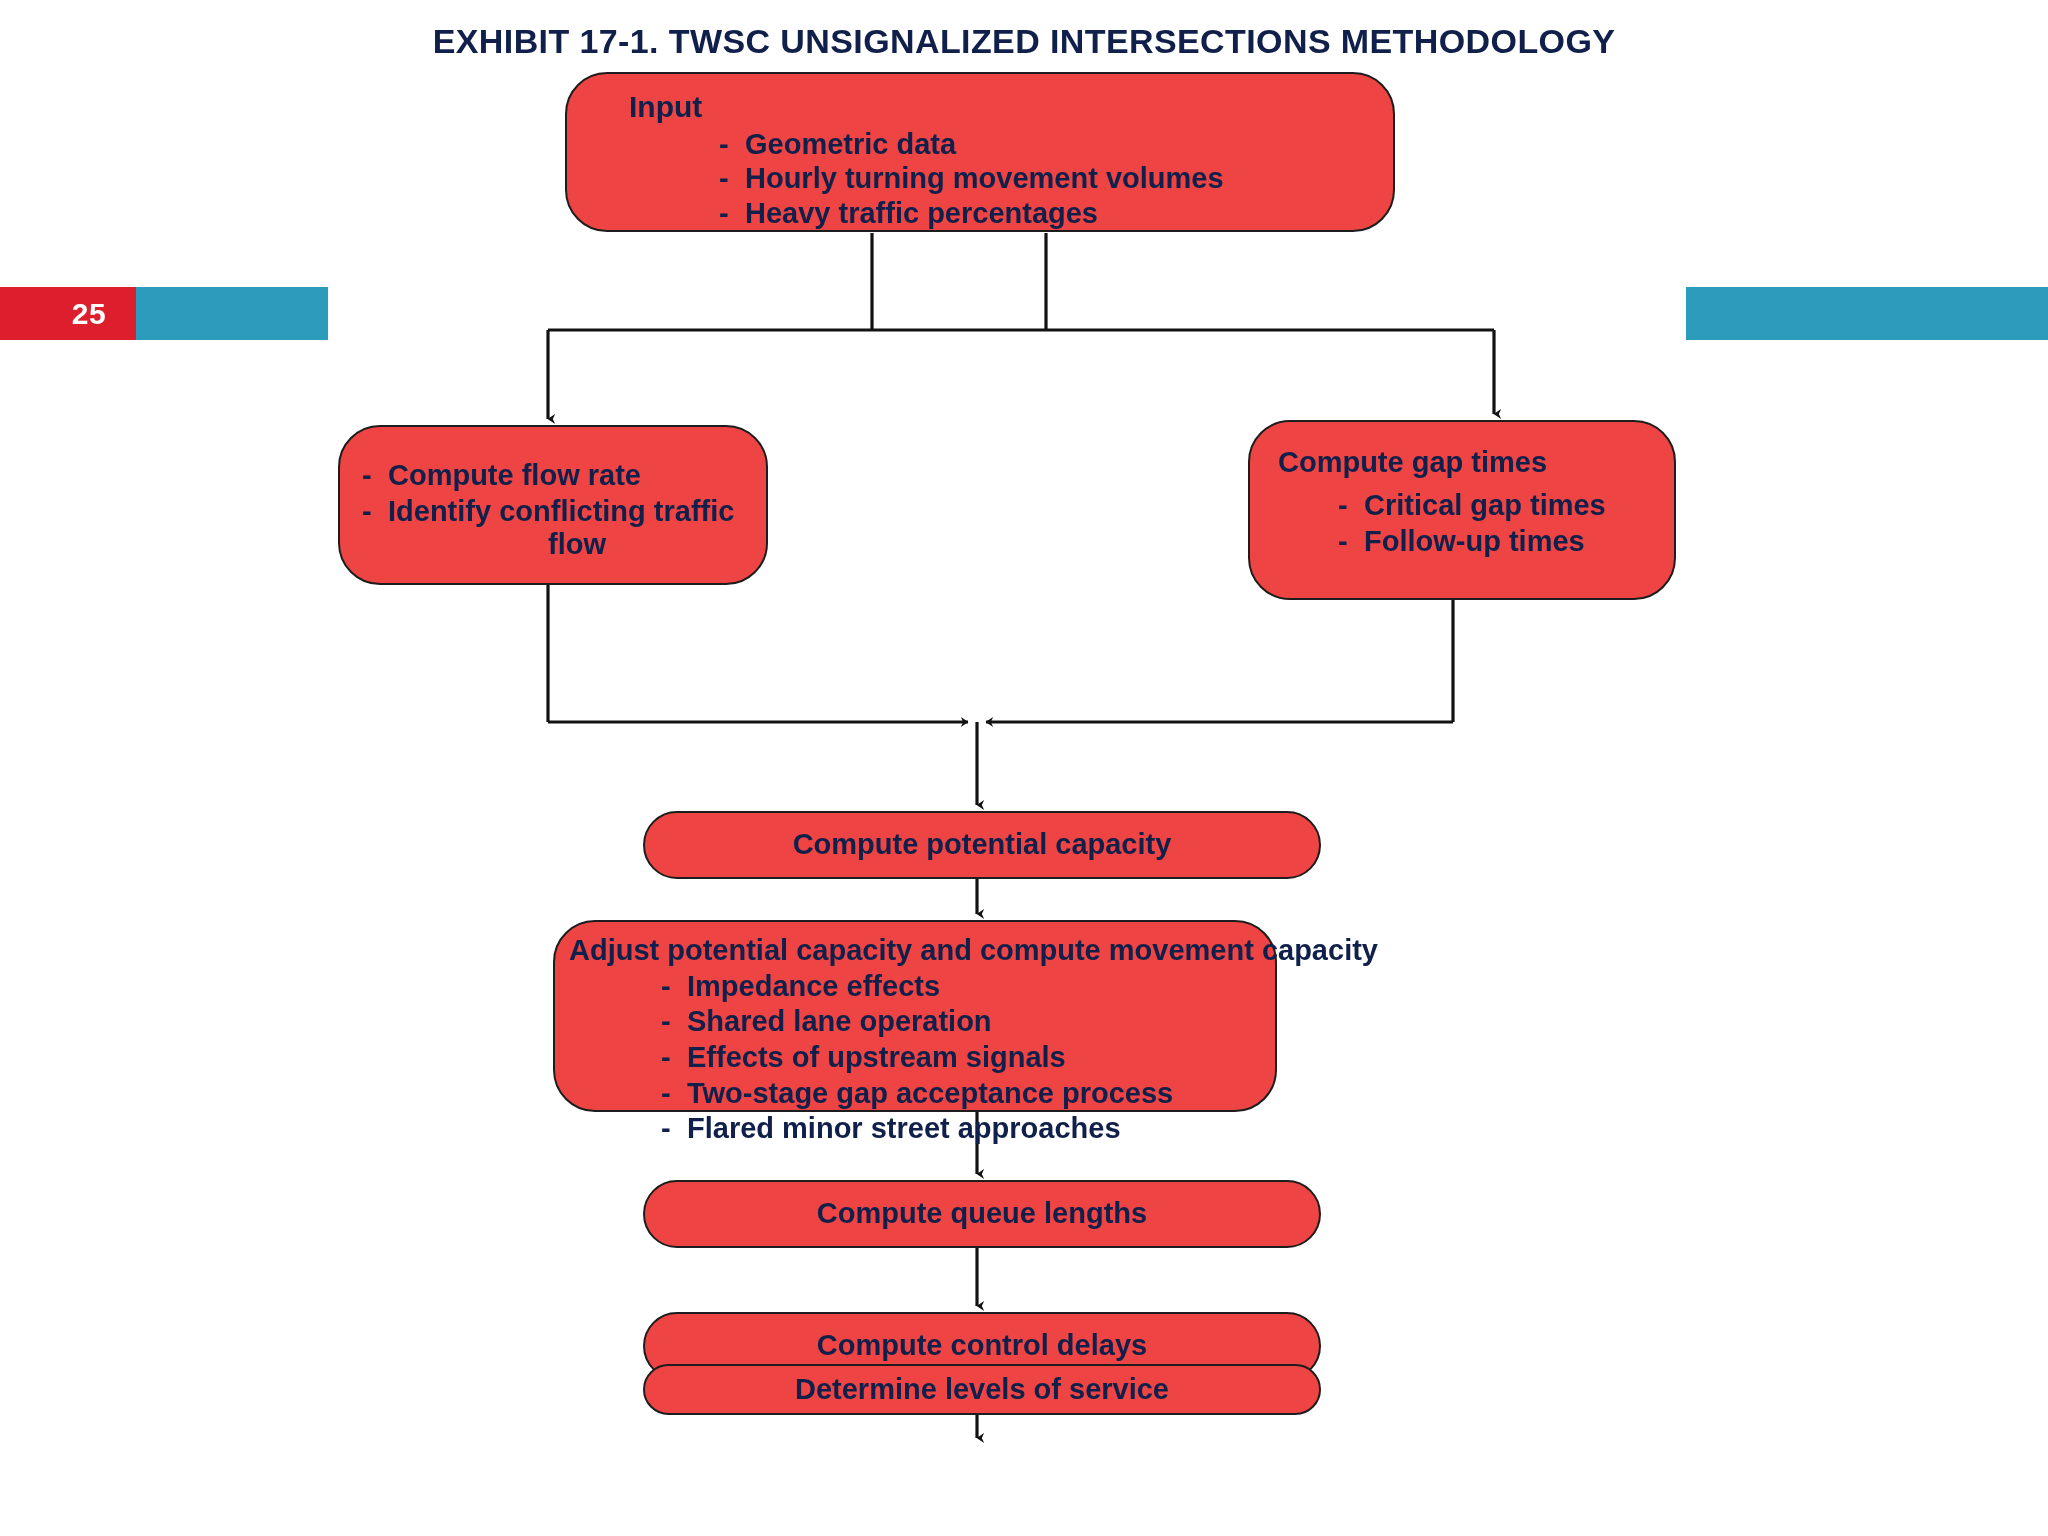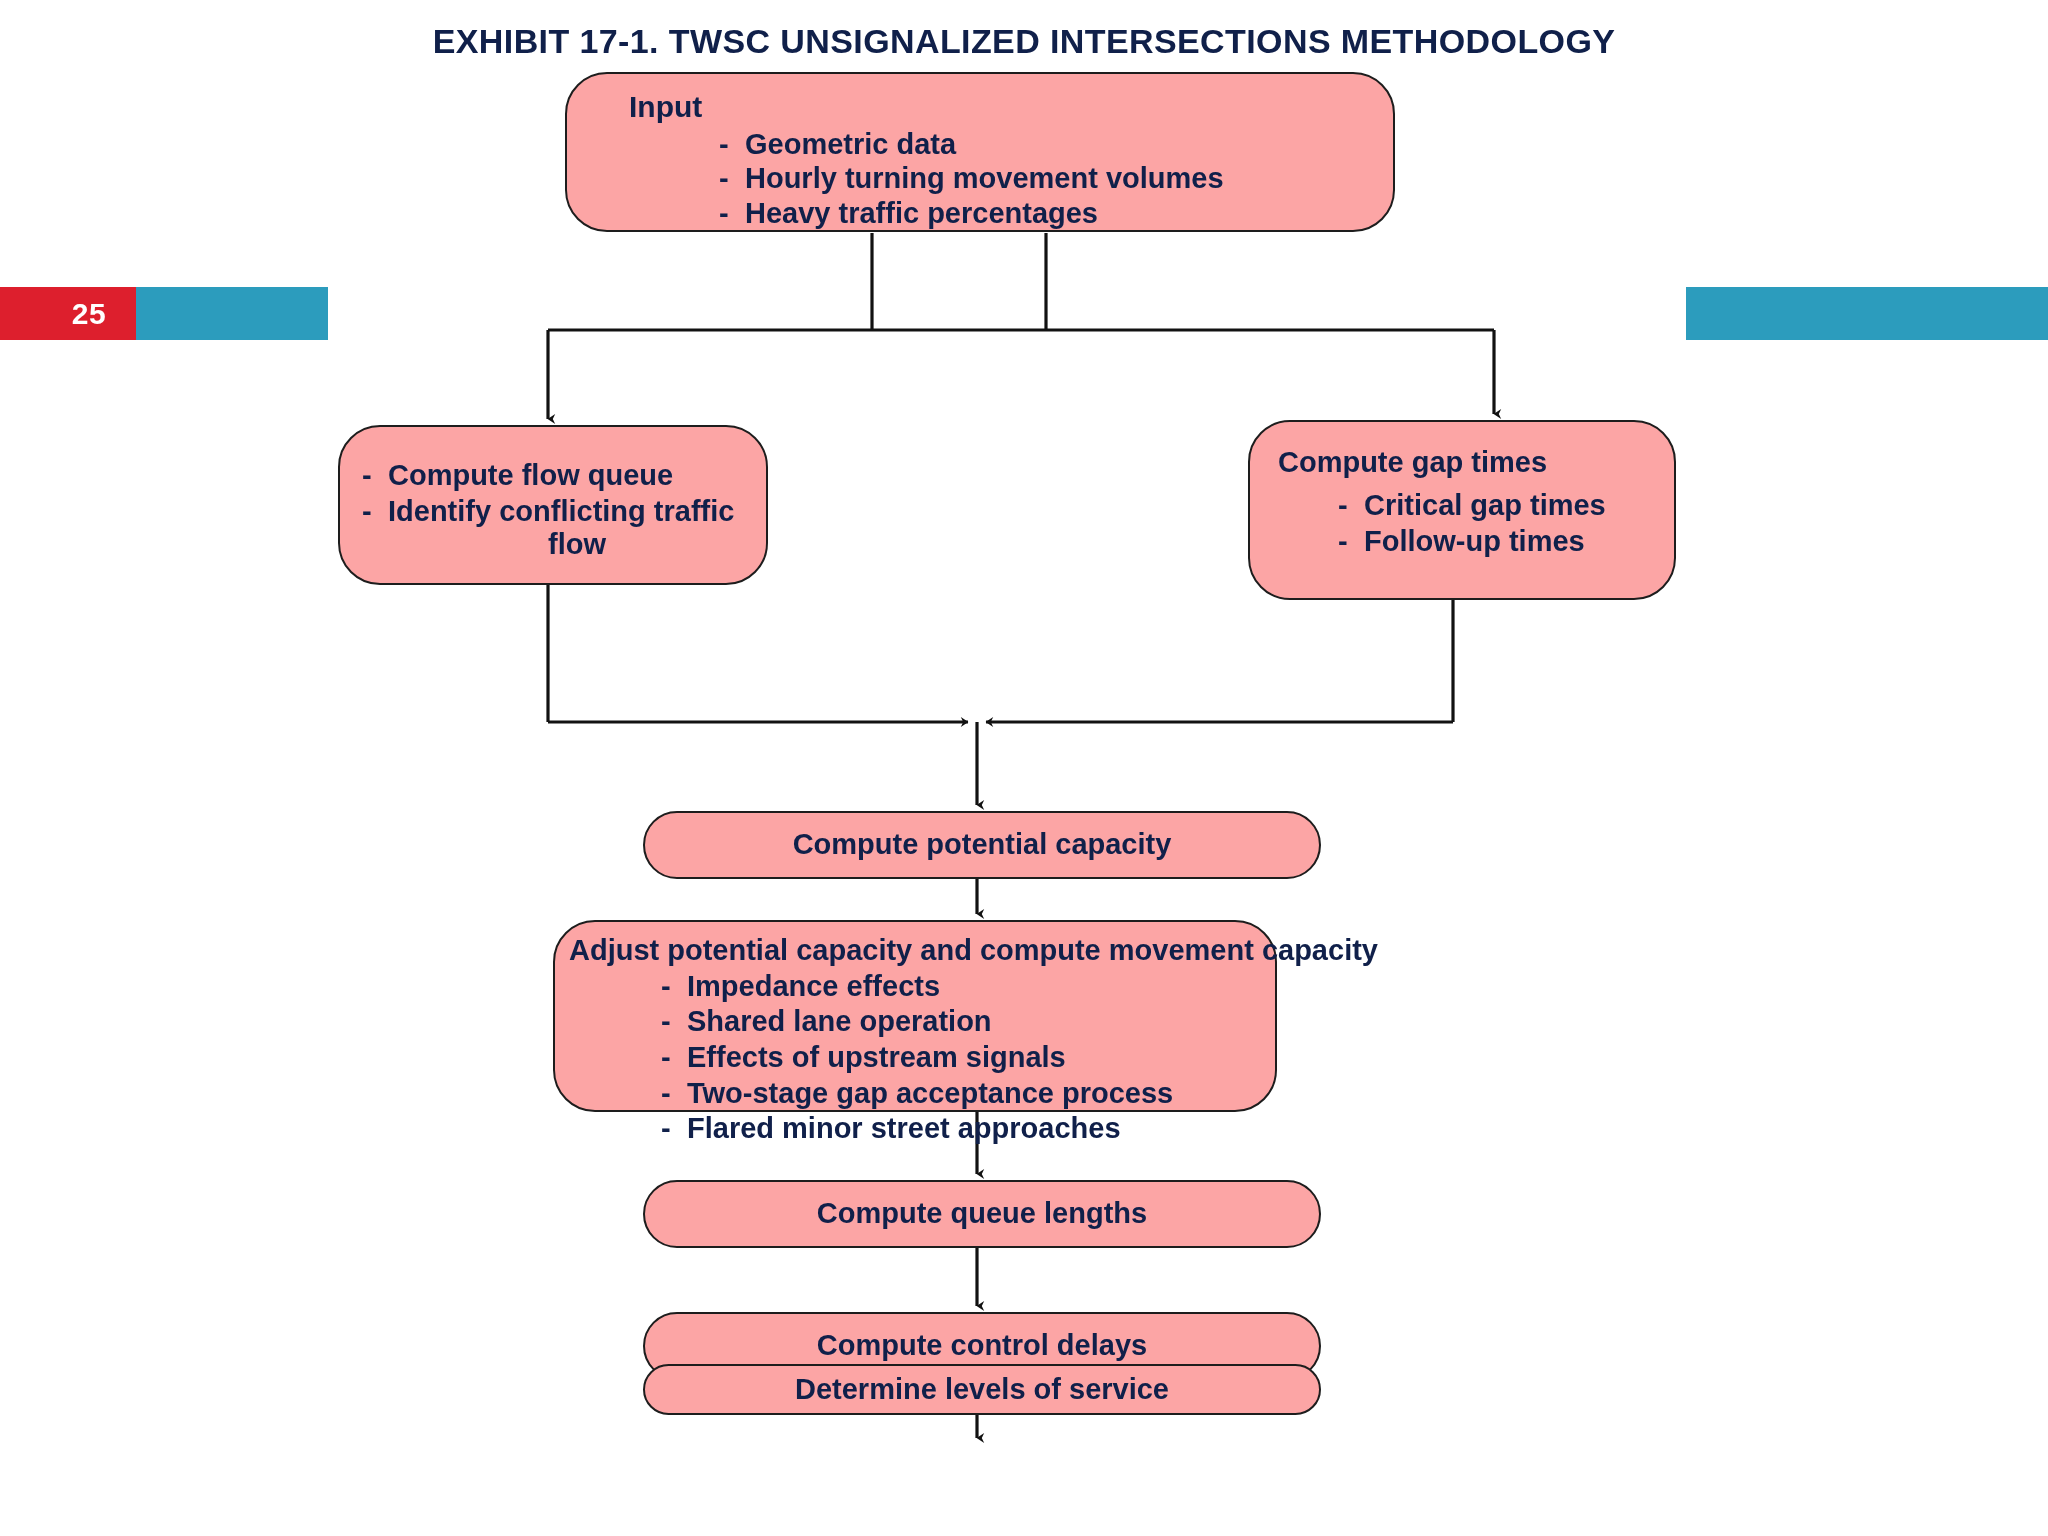--- a/index.html
+++ b/index.html
@@ -78,21 +78,21 @@
     width: 2048px;
     height: 1536px;
     pointer-events: none;
   }
 
   
   .node {
     position: absolute;
     box-sizing: border-box;
     border: 2px solid #1d1d1d;
-    background: #fca5a5;
+    background: #ef4444;
     color: #10204a;
     font-weight: bold;
     line-height: 1.16;
   }
   .node.rounded {
     border-radius: 42px;
   }
   .node.stadium {
     border-radius: 999px;
     display: flex;
@@ -263,21 +263,21 @@
     <span class="node-title">Input</span>
     <ul class="bullets">
       <li><span class="dash">-</span><span>Geometric data</span></li>
       <li><span class="dash">-</span><span>Hourly turning movement volumes</span></li>
       <li><span class="dash">-</span><span>Heavy traffic percentages</span></li>
     </ul>
   </div>
 
   <div class="node rounded" id="node-flow">
     <ul class="bullets">
-      <li><span class="dash">-</span><span>Compute flow queue</span></li>
+      <li><span class="dash">-</span><span>Compute flow rate</span></li>
       <li><span class="dash">-</span><span>Identify conflicting traffic</span><span class="wrapline">flow</span></li>
     </ul>
   </div>
 
   <div class="node rounded" id="node-gap">
     <span class="node-title">Compute gap times</span>
     <ul class="bullets">
       <li><span class="dash">-</span><span>Critical gap times</span></li>
       <li><span class="dash">-</span><span>Follow-up times</span></li>
     </ul>

